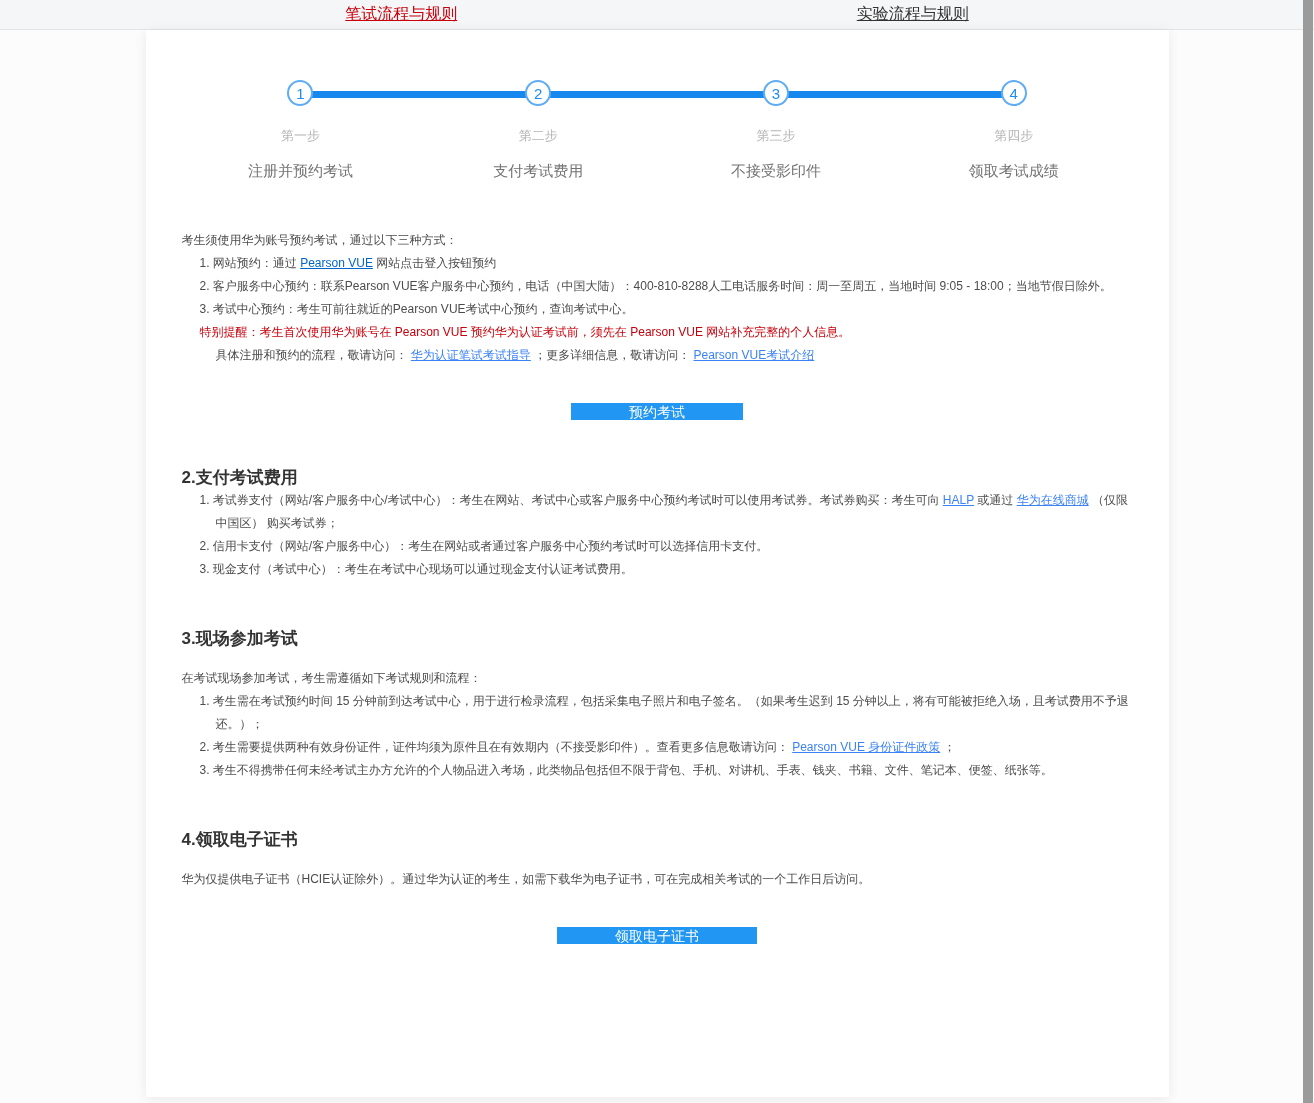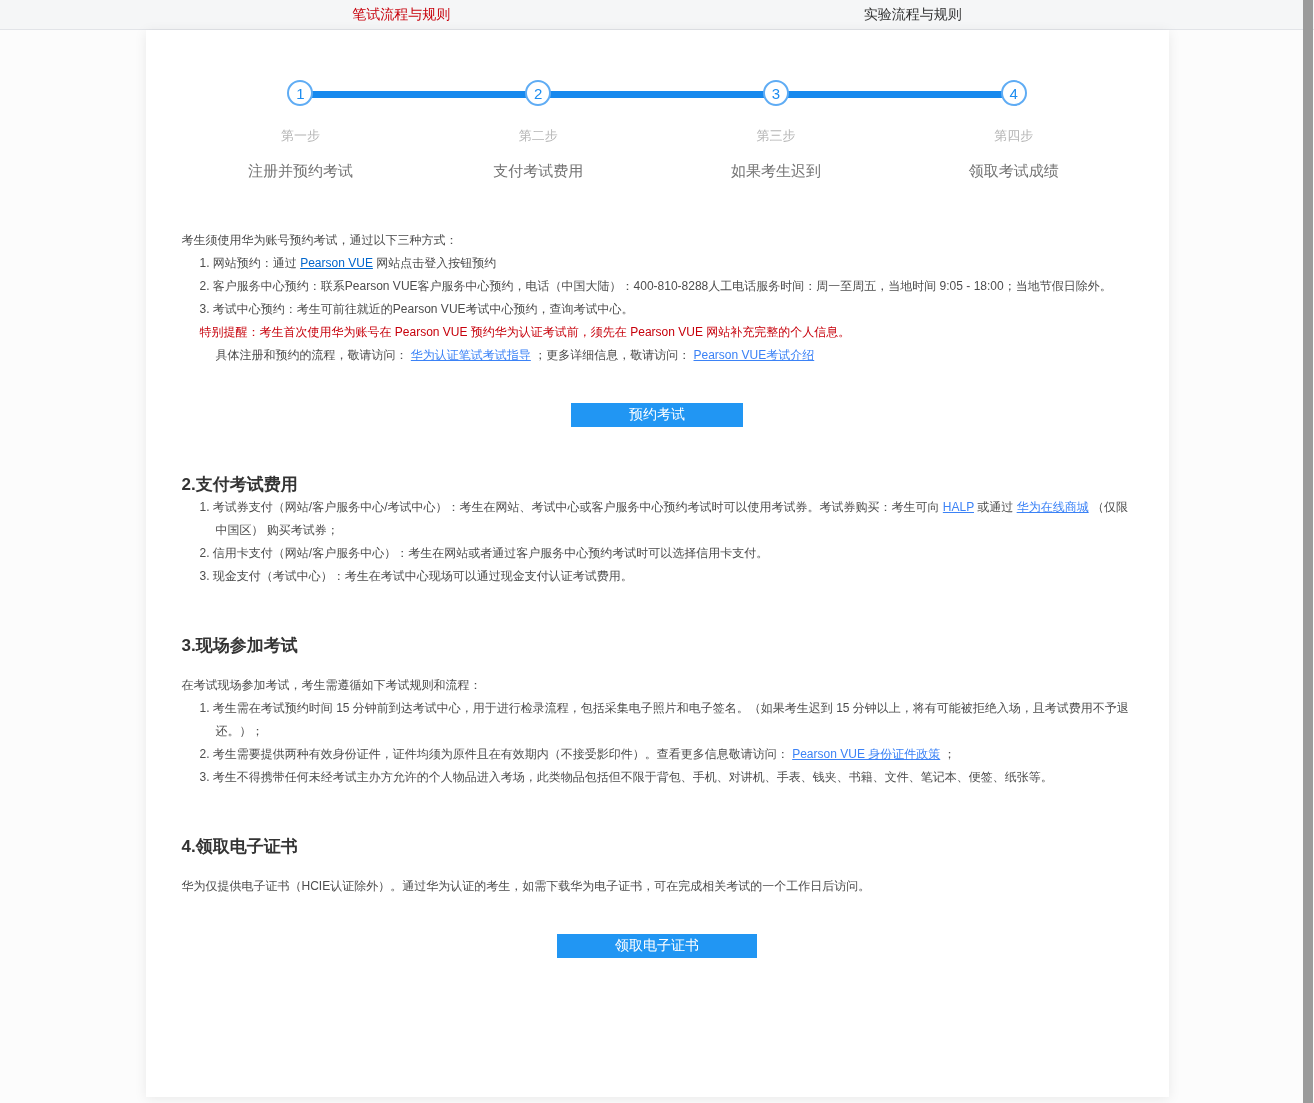--- a/index.html
+++ b/index.html
@@ -16,21 +16,21 @@
     height: 30px;
     background: #f5f6f7;
     border-bottom: 1px solid #e2e4e8;
   }
   .topbar-inner {
     width: 1023px; margin: 0 auto;
     display: flex; height: 100%;
   }
   .tab {
     flex: 1; display: flex; align-items: center; justify-content: center;
-    font-size: 14px; color: #333; cursor: pointer;
+    font-size: 16px; color: #333; cursor: pointer; text-decoration: underline;
   }
   .tab.active { color: #c7000b; }
 
   
   .card {
     width: 1023px; margin: 0 auto;
     background: #fff;
     box-shadow: 0 2px 12px rgba(0,0,0,0.08);
     min-height: 1067px;
     padding: 0 36px 53px 36px;
@@ -71,21 +71,21 @@
   .notice { color: #c7000b; padding-left: 18px; }
   .guide { padding-left: 34px; }
 
   .link-blue { color: #0066cc; text-decoration: underline; cursor: pointer; }
   .link-red  { color: #3b82f6; text-decoration: underline; cursor: pointer; }
 
   
   .btn {
     display: block; margin: 36px auto 0 auto;
     background: #2196f3; color: #fff;
-    border: none; height: 24px;
+    border: none; height: 17px;
     font-size: 14px; font-family: inherit;
     cursor: pointer;
   }
   .btn-book { width: 172px; }
   .btn-cert { width: 200px; }
 
   
   .scrollbar {
     position: fixed; top: 0; right: 1px;
     width: 10px; height: 100%;
@@ -114,21 +114,21 @@
         <div class="step-name">注册并预约考试</div>
       </div>
       <div class="step">
         <div class="circle">2</div>
         <div class="step-label">第二步</div>
         <div class="step-name">支付考试费用</div>
       </div>
       <div class="step">
         <div class="circle">3</div>
         <div class="step-label">第三步</div>
-        <div class="step-name">如果考生迟到</div>
+        <div class="step-name">不接受影印件</div>
       </div>
       <div class="step">
         <div class="circle">4</div>
         <div class="step-label">第四步</div>
         <div class="step-name">领取考试成绩</div>
       </div>
     </div>
   </div>
 
   <div class="section section-first">

